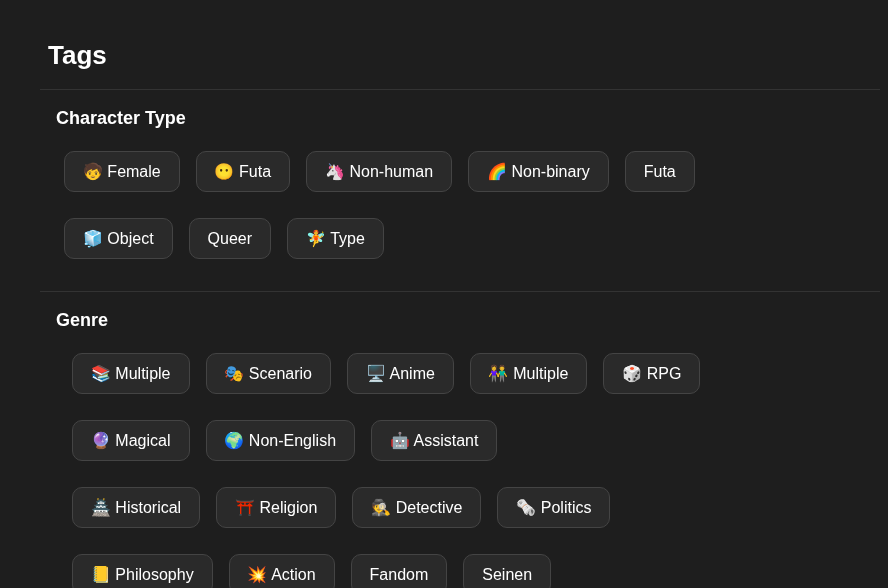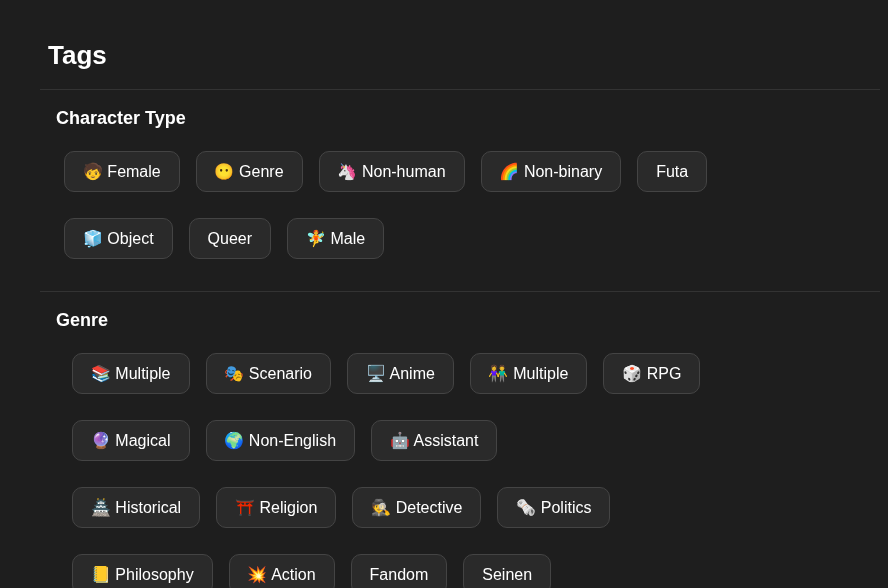--- a/index.html
+++ b/index.html
@@ -67,29 +67,29 @@
 
 <div>
   <h1 class="page-title">Tags</h1>
 
   <hr class="divider">
 
   <div class="tags-section">
     <h2 class="section-title">Character Type</h2>
     <div class="tag-row" id="char-row-1">
         <button class="tag-btn">🧒 Female</button>
-        <button class="tag-btn">😶 Genre</button>
+        <button class="tag-btn">😶 Futa</button>
         <button class="tag-btn">🦄 Non-human</button>
         <button class="tag-btn">🌈 Non-binary</button>
         <button class="tag-btn">Futa</button>
       </div>
     <div class="tag-row" id="char-row-2">
         <button class="tag-btn">🧊 Object</button>
         <button class="tag-btn">Queer</button>
-        <button class="tag-btn">🧚 Male</button>
+        <button class="tag-btn">🧚 Type</button>
       </div>
   </div>
 
   <hr class="divider">
 
   <div class="tags-section">
     <h2 class="section-title">Genre</h2>
     <div id="genre-rows">
         <div class="tag-row">
           <button class="tag-btn">📚 Multiple</button>

